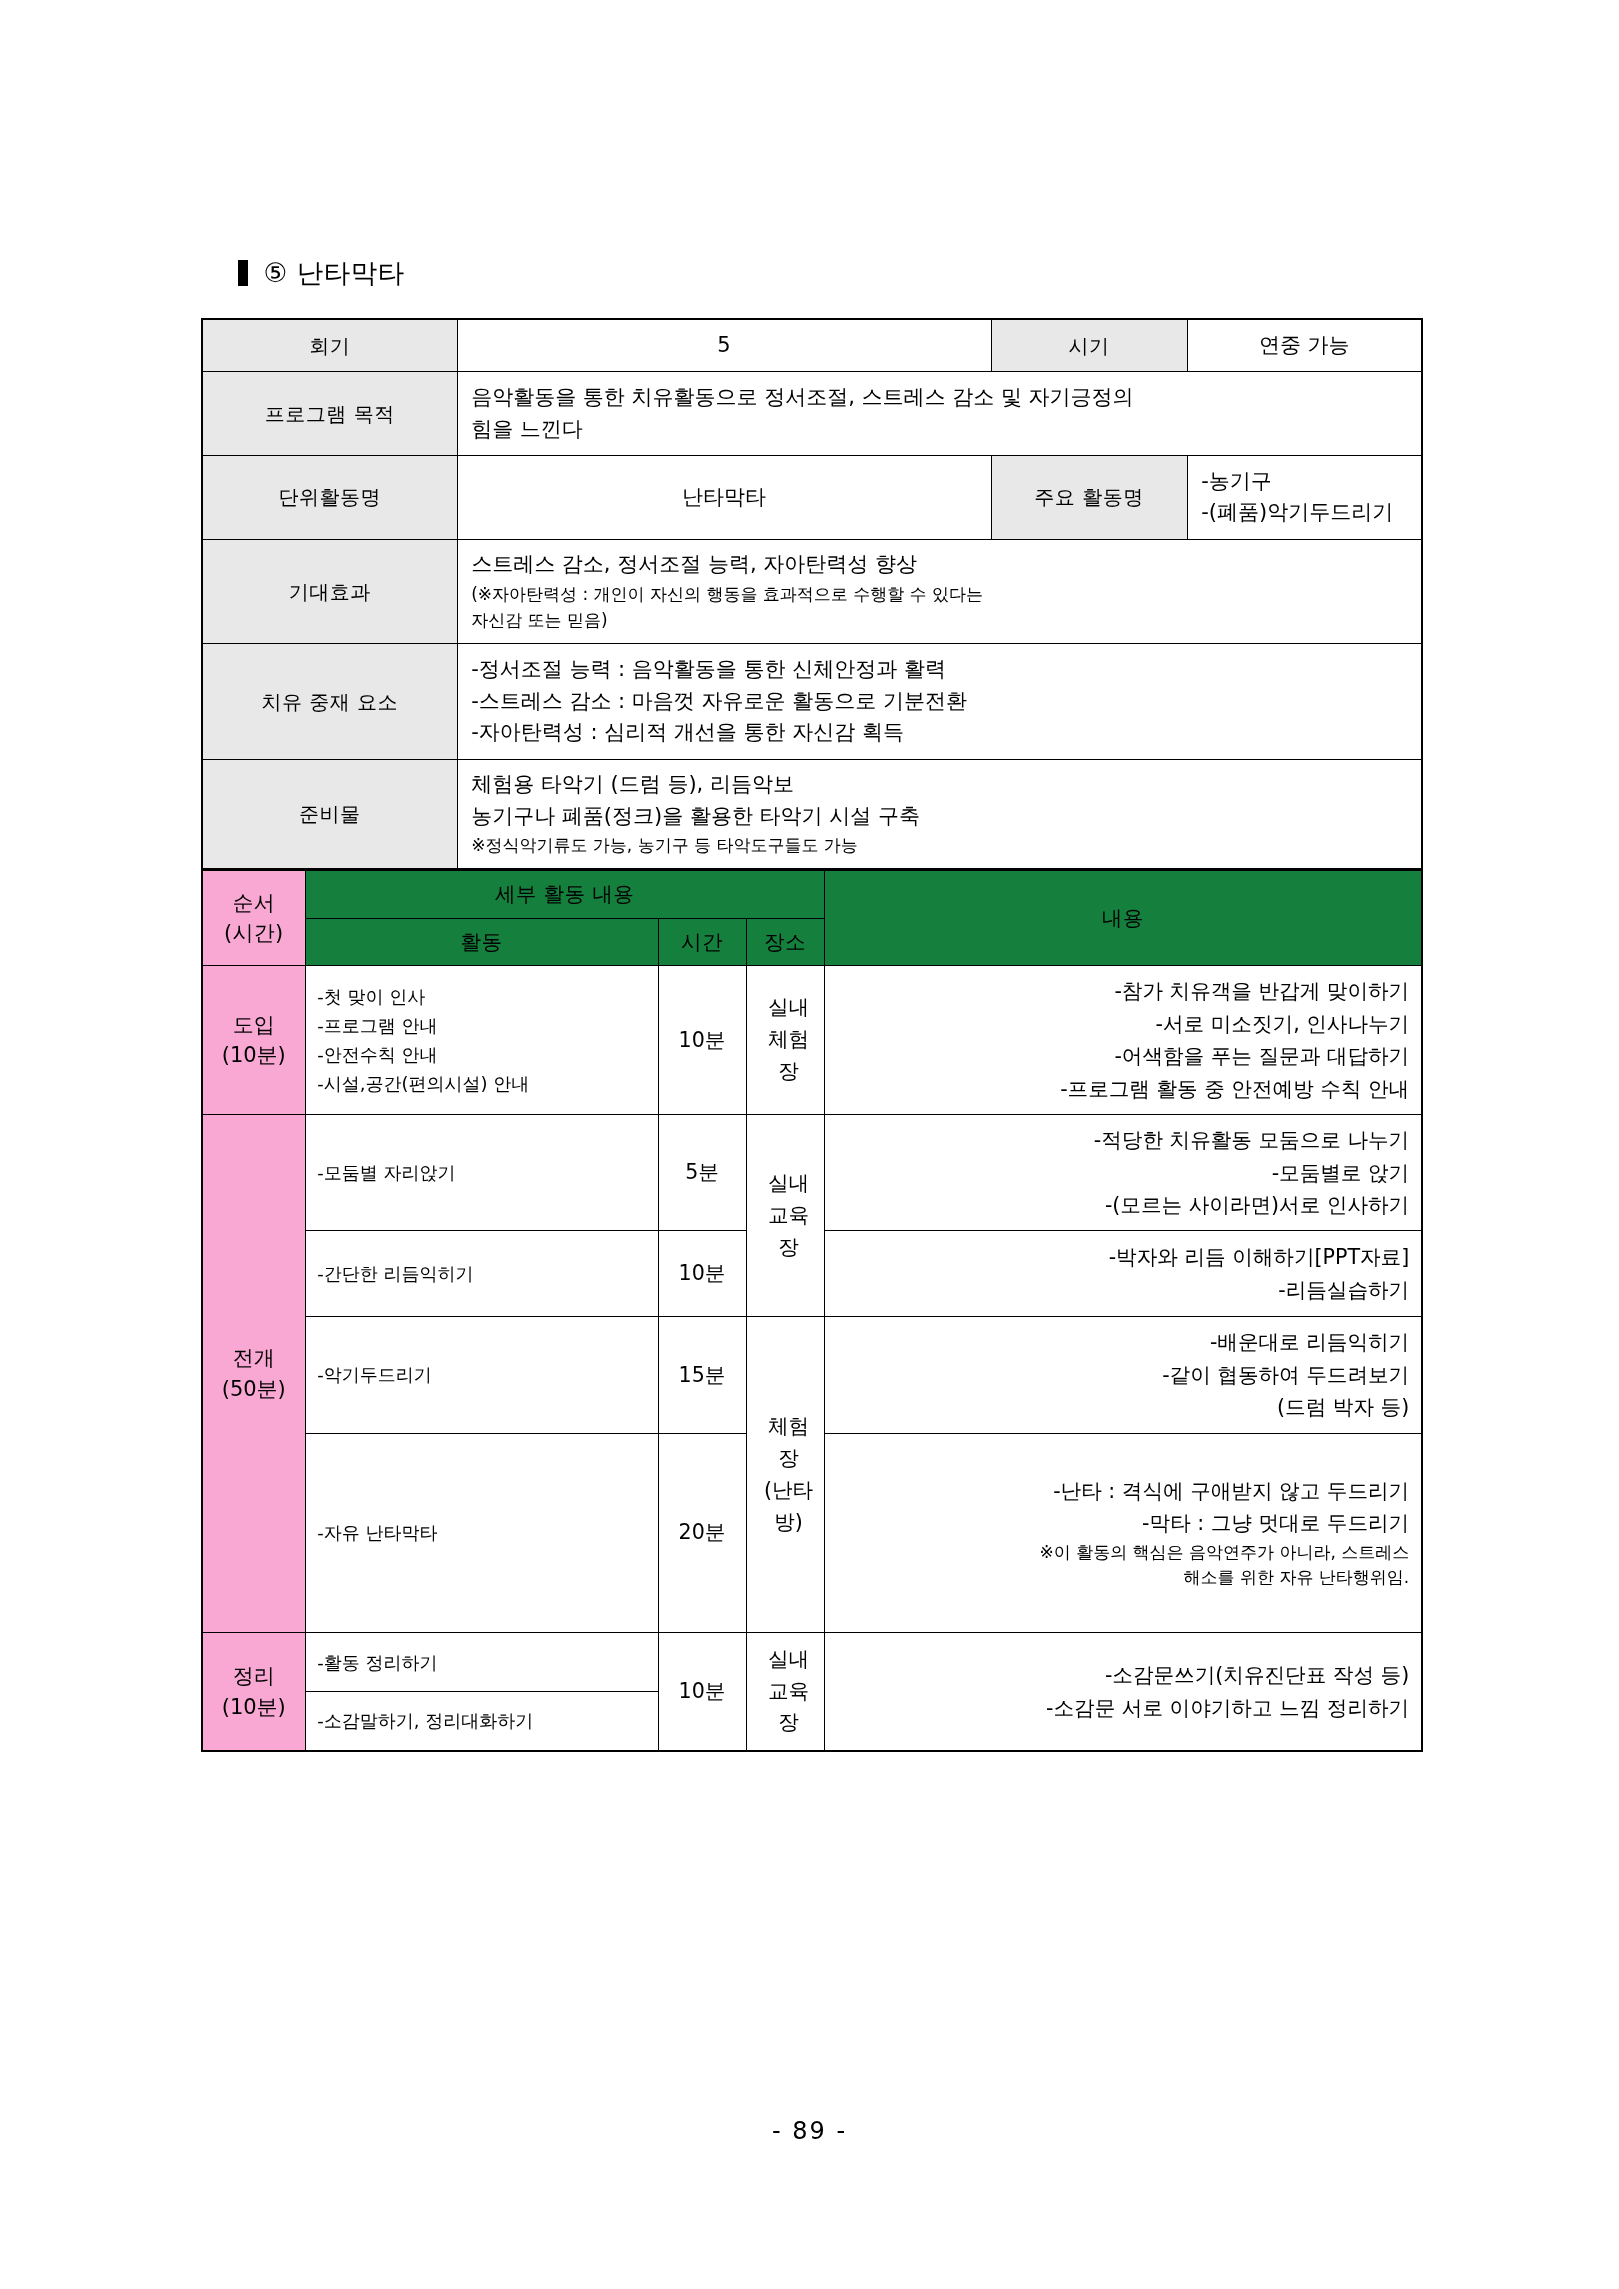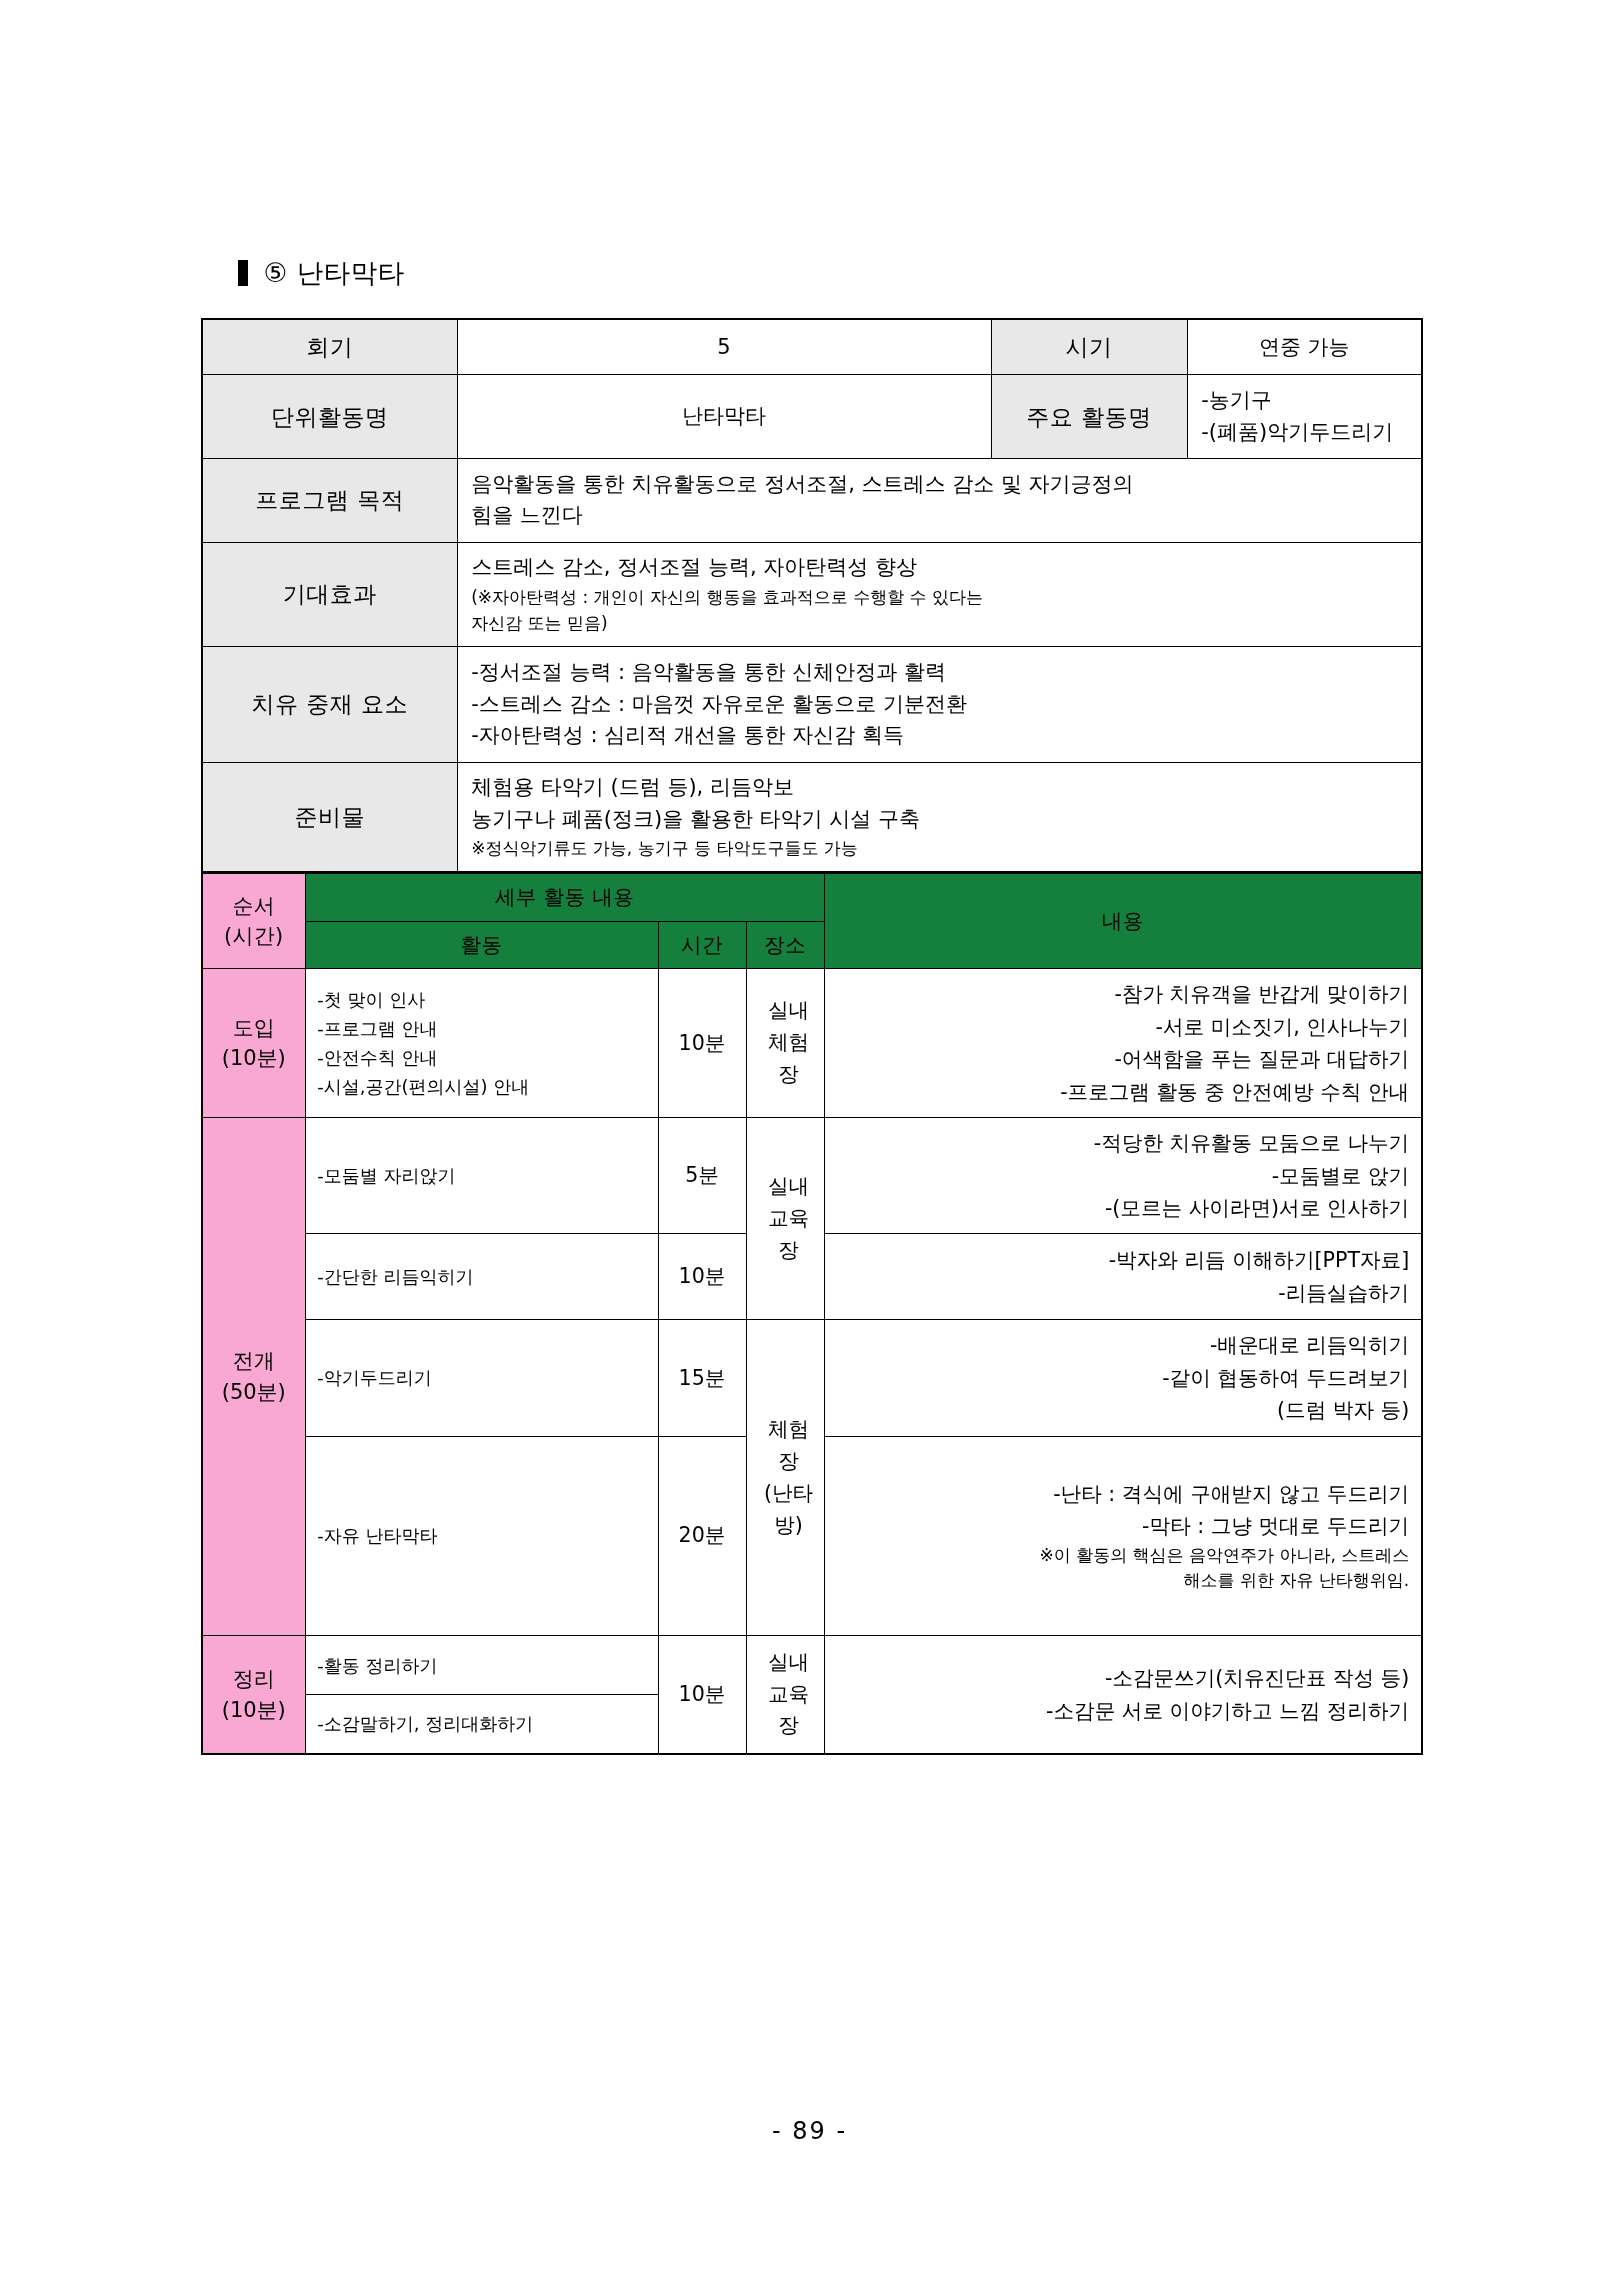--- a/index.html
+++ b/index.html
@@ -63,21 +63,21 @@
     border: 1px solid #000;
     padding: 0;
     vertical-align: middle;
     font-weight: normal;
     font-size: 20.6px;
     line-height: 1.5;
   }
   .label-cell {
     background: #e8e8e8;
     text-align: center;
-    font-size: 23px;
+    font-size: 20px;
     letter-spacing: 0.5px;
     padding: 9.8px 5.9px;
   }
   .val-center {
     text-align: center;
     padding: 9.8px 7.8px;
     font-size: 21px;
   }
   .val-left {
     text-align: left;
@@ -170,30 +170,30 @@
         <col style="width:235px">
       </colgroup>
       <tbody>
         <tr>
           <td class="label-cell">회기</td>
           <td class="val-center" colspan="3">5</td>
           <td class="label-cell">시기</td>
           <td class="val-center">연중 가능</td>
         </tr>
         <tr>
+          <td class="label-cell">프로그램 목적</td>
+          <td class="val-left multiline" colspan="5">음악활동을 통한 치유활동으로 정서조절, 스트레스 감소 및 자기긍정의
+힘을 느낀다</td>
+        </tr>
+        <tr>
           <td class="label-cell">단위활동명</td>
           <td class="val-center" colspan="3">난타막타</td>
           <td class="label-cell">주요 활동명</td>
           <td class="val-left multiline">-농기구
 -(폐품)악기두드리기</td>
-        </tr>
-        <tr>
-          <td class="label-cell">프로그램 목적</td>
-          <td class="val-left multiline" colspan="5">음악활동을 통한 치유활동으로 정서조절, 스트레스 감소 및 자기긍정의
-힘을 느낀다</td>
         </tr>
         <tr>
           <td class="label-cell">기대효과</td>
           <td class="val-left" colspan="5">
             <span>스트레스 감소, 정서조절 능력, 자아탄력성 향상</span>
             <span class="small-note multiline">(※자아탄력성 : 개인이 자신의 행동을 효과적으로 수행할 수 있다는
   자신감 또는 믿음)</span>
           </td>
         </tr>
         <tr>

